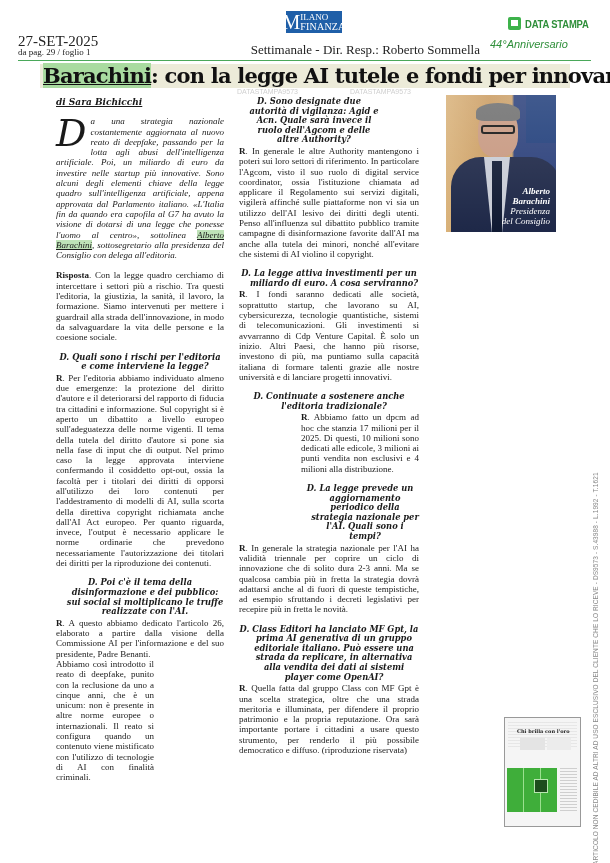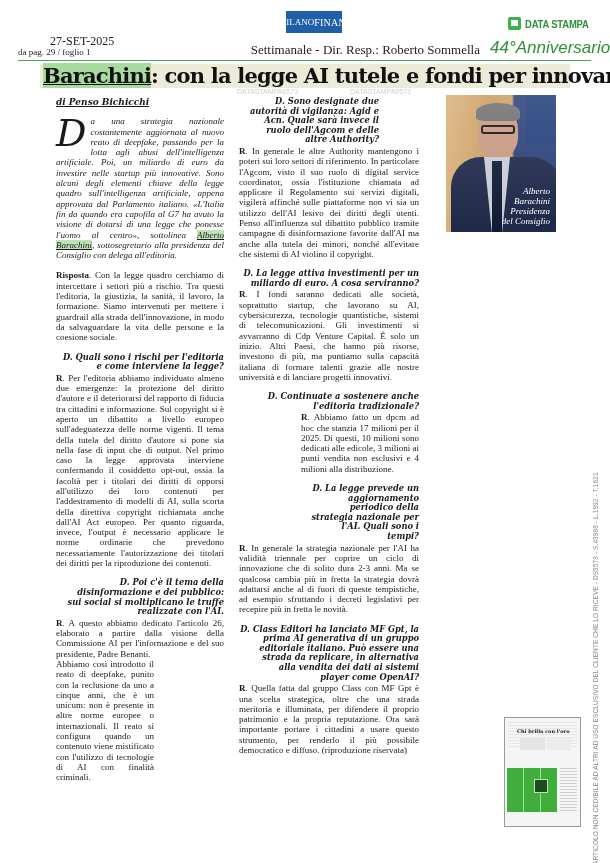--- a/index.html
+++ b/index.html
@@ -1,58 +1,58 @@
 <!DOCTYPE html>
 <html><head>
 <meta charset="utf-8">
 <style>
   html, body { margin:0; padding:0; background:#ffffff; }
   body { width:610px; height:863px; position:relative; overflow:hidden; font-family:"DejaVu Serif", serif; color:#1a1a1a; }
 
   .hdr-left { position:absolute; left:18px; top:36px; font-family:"Liberation Serif", serif; font-size:9px; line-height:11px; color:#222; }
-  .hdr-left .date { font-size:12px;margin-left:32px; }
+  .hdr-left .date { font-size:15px; }
   .logo { position:absolute; left:286px; top:11px; width:56px; height:22px; background:#1f5fa8; color:#fff; display:flex; align-items:center; justify-content:center; font-family:"Liberation Serif", serif; }
   .logo .big { font-size:20px; line-height:20px; letter-spacing:-1px; }
-  .logo .stack { display:flex; flex-direction:row; font-size:9px; line-height:9px; margin-left:1px; }
+  .logo .stack { display:flex; flex-direction:column; font-size:9px; line-height:9px; margin-left:1px; }
   .logo .stack span:last-child { font-size:10px; letter-spacing:0.2px; }
   .hdr-center { position:absolute; left:150px; top:37px; width:330px; text-align:right; font-family:"Liberation Serif", serif; font-size:13px; line-height:10px; color:#222;margin-top:8px; }
   .ds { position:absolute; left:508px; top:17px; display:flex; align-items:flex-end; }
   .ds-icon { width:13px; height:13px; background:#3db24a; border-radius:2px; position:relative; }
   .ds-icon::after { content:""; position:absolute; left:3px; top:3px; width:7px; height:6px; background:#fff; }
   .ds-label { font-family:"Liberation Sans", sans-serif; font-weight:bold; color:#2f8f3a; font-size:10.5px; margin-left:4px; letter-spacing:-0.2px; transform:scaleX(0.9); transform-origin:left; }
-  .ds-anniv { position:absolute; left:490px; top:38px; font-family:"Liberation Sans", sans-serif; font-style:italic; font-size:17px; color:#2f8f3a; }
+  .ds-anniv { position:absolute; left:490px; top:38px; font-family:"Liberation Sans", sans-serif; font-style:italic; font-size:11px; color:#2f8f3a; }
   .hdr-rule { position:absolute; left:18px; top:60px; width:573px; height:1px; background:#4aa85a; }
 
   .headline { position:absolute; left:40px; top:64px; width:530px; height:24px; background:#ecebd9; }
   .headline-text { position:absolute; left:43px; top:62px; font-family:"DejaVu Serif", serif; font-weight:bold; font-size:21px; line-height:28px; color:#111; letter-spacing:-0.8px; white-space:nowrap; }
   .headline-text .hl { text-decoration:underline; background:#a9dba0; text-decoration-thickness:1px; }
   .wm { position:absolute; top:88px; font-family:"Liberation Sans", sans-serif; font-size:7px; color:#d0d0d0; }
 
   .col { position:absolute; font-family:"Liberation Serif", serif; font-size:9px; line-height:10.3px; text-align:justify; hyphens:auto; }
   .col p { margin:0; }
-  .q { font-family:"DejaVu Serif", serif; font-weight:bold; font-style:italic; font-size:8.3px; line-height:9.6px; text-align:right; margin-bottom:1px; }
+  .q { font-family:"DejaVu Serif", serif; font-weight:bold; font-style:italic; font-size:8.3px; line-height:9.6px; text-align:center; margin-bottom:1px; }
   .indent { padding-left:10px; text-indent:-10px; }
   .gap { height:10px; }
   .byline { font-family:"DejaVu Serif", serif; font-weight:bold; font-style:italic; font-size:9px; text-decoration:underline; text-decoration-thickness:1px; margin-bottom:9px; }
   .intro { font-style:italic; }
   .dropcap { float:left; font-family:"DejaVu Serif", serif; font-size:38px; line-height:32px; margin:1px 4px 0 0; }
   .hlname { background:#bfe3b8; text-decoration:underline; }
   .r { font-weight:bold; }
 
   .photo { position:absolute; left:446px; top:95px; width:110px; height:137px; background:linear-gradient(90deg,#d9b27a 0%, #c99a5f 40%, #caa06a 60%, #2a3f7a 62%, #2a3f7a 100%); overflow:hidden; }
   .photo .wall { position:absolute; left:0; top:0; width:110px; height:137px; background:linear-gradient(180deg,rgba(255,255,255,0.15),rgba(0,0,0,0.0)); }
   .photo .panel { position:absolute; right:0; top:0; width:30px; height:48px; background:#1f3d7a; }
   .photo .head { position:absolute; left:32px; top:12px; width:40px; height:50px; background:#c79880; border-radius:45% 45% 40% 40%; }
   .photo .hair { position:absolute; left:30px; top:8px; width:44px; height:18px; background:#6e6e6e; border-radius:50% 50% 20% 20%; }
   .photo .glasses { position:absolute; left:35px; top:30px; width:34px; height:9px; border:2px solid #111; border-radius:3px; box-sizing:border-box; }
   .photo .body { position:absolute; left:5px; top:62px; width:110px; height:80px; background:#1e2848; border-radius:30px 30px 0 0; }
   .photo .shirt { position:absolute; left:38px; top:62px; width:26px; height:75px; background:#c8ccd6; clip-path:polygon(0 0,100% 0,70% 100%,30% 100%); }
   .photo .tie { position:absolute; left:46px; top:66px; width:10px; height:71px; background:#101a33; }
   .cap { position:absolute; right:6px; bottom:6px; text-align:right; font-family:"Liberation Serif", serif; font-style:italic; color:#fff; font-size:9px; line-height:10px; }
-  .cap .n { font-weight:normal;padding-left:20px; }
+  .cap .n { font-weight:bold;padding-left:20px; }
 
   .side { position:absolute; left:592px; top:865px; transform:rotate(-90deg); transform-origin:left top; font-family:"Liberation Sans", sans-serif; font-size:6.5px; color:#888; white-space:nowrap; letter-spacing:0.1px; }
 
   .thumb { position:absolute; left:504px; top:717px; width:75px; height:108px; border:1px solid #999; background:#f5f5f5; overflow:hidden; }
   .thumb .t-title { position:absolute; left:12px; top:10px; font-family:"DejaVu Serif", serif; font-weight:bold; font-size:5px; color:#222; }
   .thumb .t-lines { position:absolute; left:3px; top:4px; width:69px; height:25px; background:repeating-linear-gradient(180deg,#ddd 0 1px,transparent 1px 3px); opacity:0.6; }
   .thumb .t-table { position:absolute; left:15px; top:20px; width:25px; height:12px; background:#e4e4e4; }
   .thumb .t-chart { position:absolute; left:42px; top:20px; width:24px; height:12px; background:#ececec; }
   .thumb .t-green { position:absolute; left:2px; top:50px; width:50px; height:44px; background:#3fae3a; }
   .thumb .t-green::before { content:""; position:absolute; left:16px; top:0; width:1px; height:44px; background:#9be08f; }
@@ -88,21 +88,21 @@
 <div class="hdr-rule"></div>
 
 <div class="headline"></div>
 <div class="headline-text">
   <span class="hl">Barachini</span><span>: con la legge AI tutele e fondi per innovare</span>
 </div>
 <div class="wm" style="left:237px;">DATASTAMPA9573</div>
 <div class="wm" style="left:350px;">DATASTAMPA9573</div>
 
 <div class="col" style="left:56px; top:97px; width:168px;">
-  <div class="byline">di Penso Bichicchi</div>
+  <div class="byline">di Sara Bichicchi</div>
   <p class="intro">
     <span class="dropcap">D</span><span>a una strategia nazionale costantemente aggiornata al nuovo reato di deepfake, passando per la lotta agli abusi dell'intelligenza artificiale. Poi, un miliardo di euro da investire nelle startup più innovative. Sono alcuni degli elementi chiave della legge quadro sull'intelligenza artificiale, appena approvata dal Parlamento italiano. «L'Italia fin da quando era capofila al G7 ha avuto la visione di dotarsi di una legge che ponesse l'uomo al centro», sottolinea </span><span class="hlname">Alberto Barachini</span><span>, sottosegretario alla presidenza del Consiglio con delega all'editoria.</span>
   </p>
   <div class="gap"></div>
   <p><span class="r">Risposta</span><span>. Con la legge quadro cerchiamo di intercettare i settori più a rischio. Tra questi l'editoria, la giustizia, la sanità, il lavoro, la formazione. Siamo intervenuti per mettere i guardrail alla strada dell'innovazione, in modo da salvaguardare la vita delle persone e la coesione sociale.</span></p>
   <div class="gap"></div>
   <div class="q indent">D. Quali sono i rischi per l'editoria e come interviene la legge?</div>
   <p><span class="r">R</span><span>. Per l'editoria abbiamo individuato almeno due emergenze: la protezione del diritto d'autore e il deteriorarsi del rapporto di fiducia tra cittadini e informazione. Sul copyright si è aperto un dibattito a livello europeo sull'adeguatezza delle norme vigenti. Il tema della tutela del diritto d'autore si pone sia nella fase di input che di output. Nel primo caso la legge approvata interviene confermando il cosiddetto opt-out, ossia la facoltà per i titolari dei diritti di opporsi all'utilizzo dei loro contenuti per l'addestramento di modelli di AI, sulla scorta della direttiva copyright richiamata anche dall'AI Act europeo. Per quanto riguarda, invece, l'output è necessario applicare le norme ordinarie che prevedono necessariamente l'autorizzazione dei titolari dei diritti per la riproduzione dei contenuti.</span></p>
   <div class="gap"></div>
   <div class="q indent">D. Poi c'è il tema della disinformazione e dei pubblico: sui social si moltiplicano le truffe realizzate con l'AI.</div>

